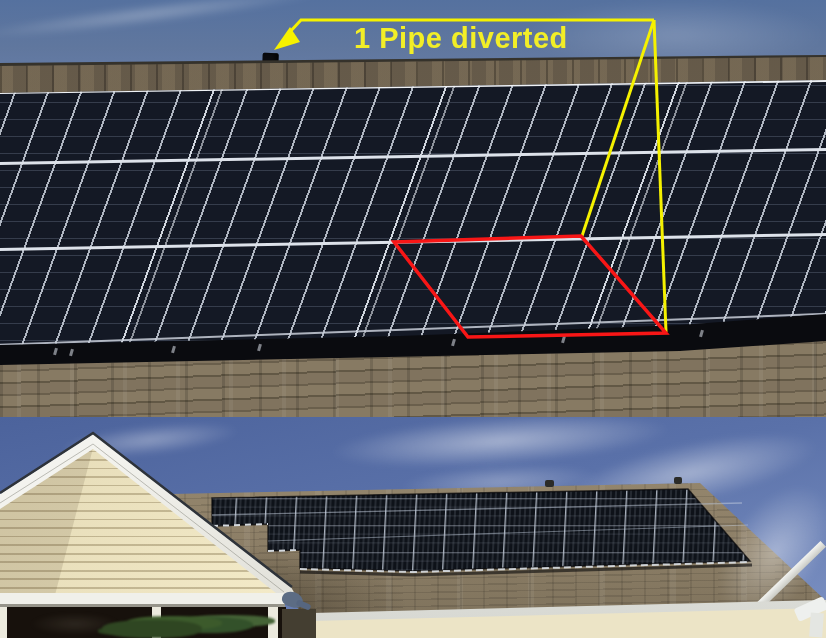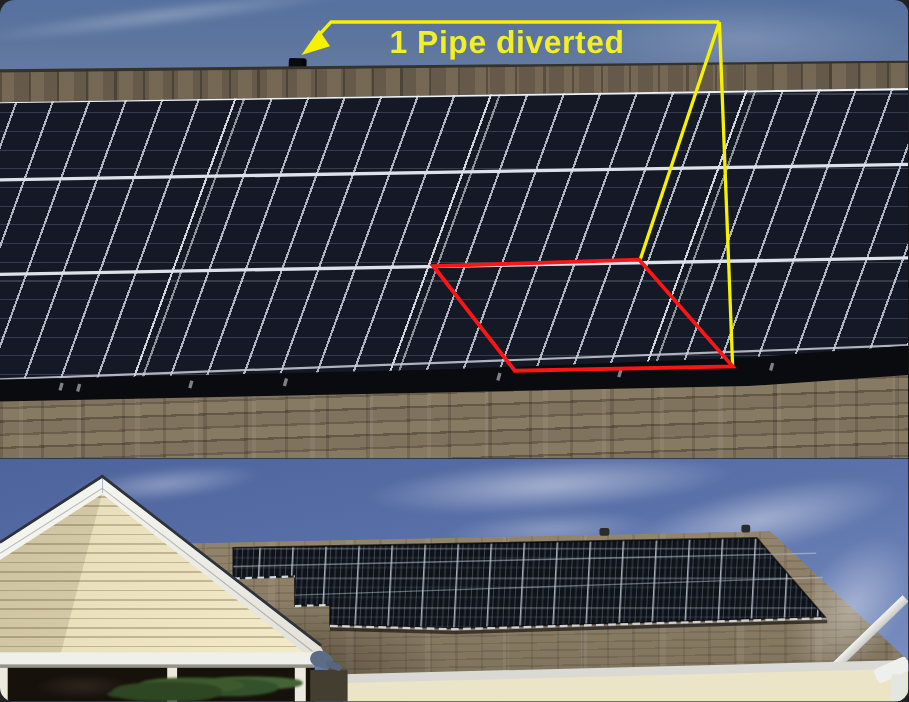--- a/index.html
+++ b/index.html
@@ -1,17 +1,17 @@
 <!DOCTYPE html>
 <html><head>
 <meta charset="utf-8">
 <style>
   html,body{margin:0;padding:0;background:#222;}
   .stage{position:relative;width:826px;height:638px;overflow:hidden;
-         font-family:"Liberation Sans",sans-serif;background:#000;border-radius:13px;}
+         font-family:"Liberation Sans",sans-serif;background:#000;}
   .stage *{position:absolute;box-sizing:border-box;}
 
   
   .photo-top{left:0;top:0;width:826px;height:417px;overflow:hidden;}
   .sky-top{inset:0;height:120px;
     background:linear-gradient(180deg,#55719f 0%,#60779e 40%,#6d83b2 100%);}
   .contrail{left:-30px;top:4px;width:360px;height:20px;opacity:.35;
     background:radial-gradient(closest-side,rgba(255,255,255,.8),rgba(255,255,255,0));
     transform:rotate(-7deg);filter:blur(3px);}
   .sky-glow{right:0;top:0;width:300px;height:70px;opacity:.25;

